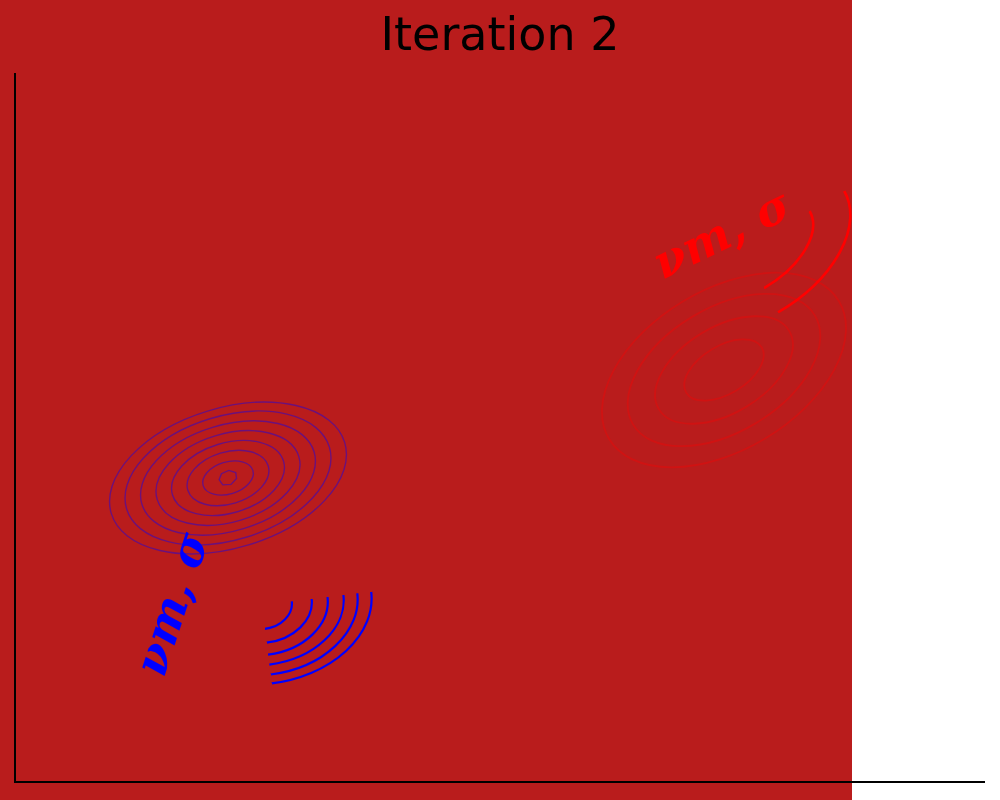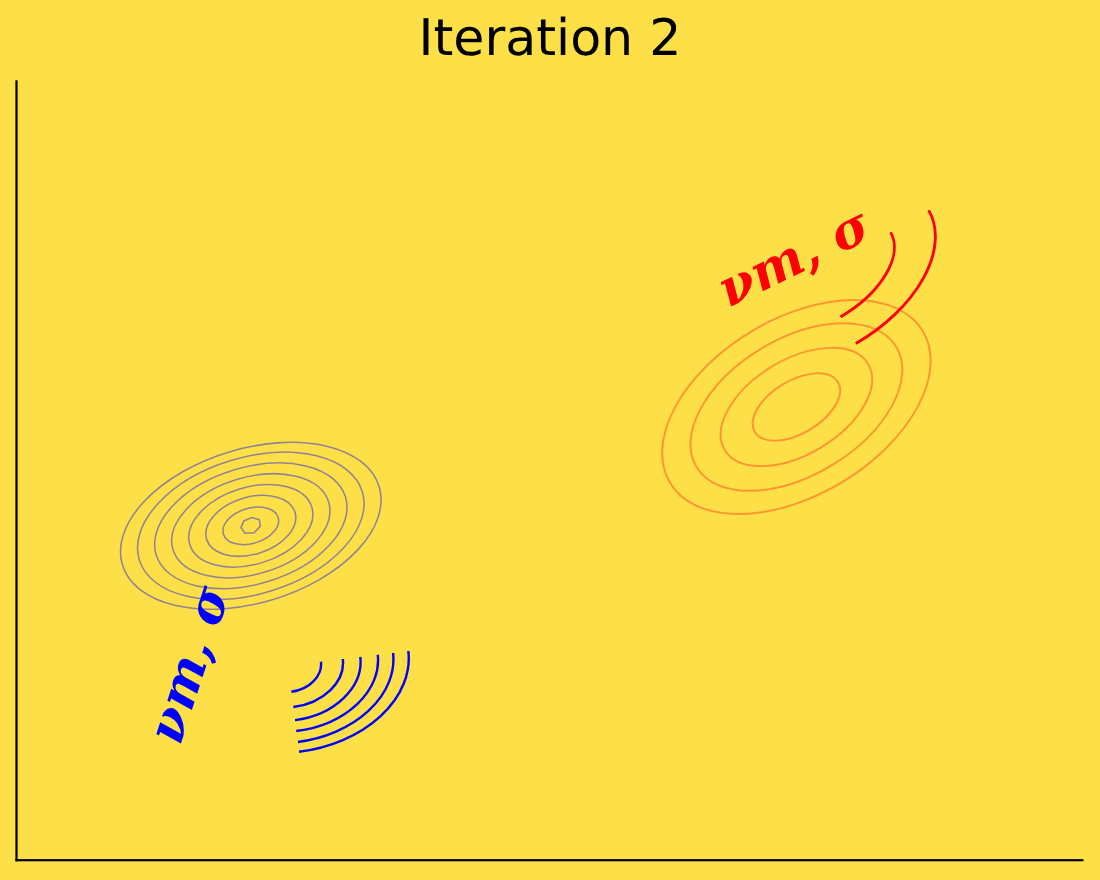--- a/index.html
+++ b/index.html
@@ -8,23 +8,23 @@
     background: #ffffff;
   }
   body {
     width: 1000px;
     height: 800px;
     font-family: "DejaVu Sans", sans-serif;
     overflow: hidden;
   }
   #figure {
     position: relative;
-    width: 1000px;
+    width: 852px;
     height: 800px;
-    background: #fde047;
+    background: #b91c1c;
   }
   #figure-title {
     position: absolute;
     left: 0;
     top: 6px;
     width: 1000px;
     text-align: center;
     font-family: "DejaVu Sans", sans-serif;
     font-size: 46px;
     font-weight: 400;

